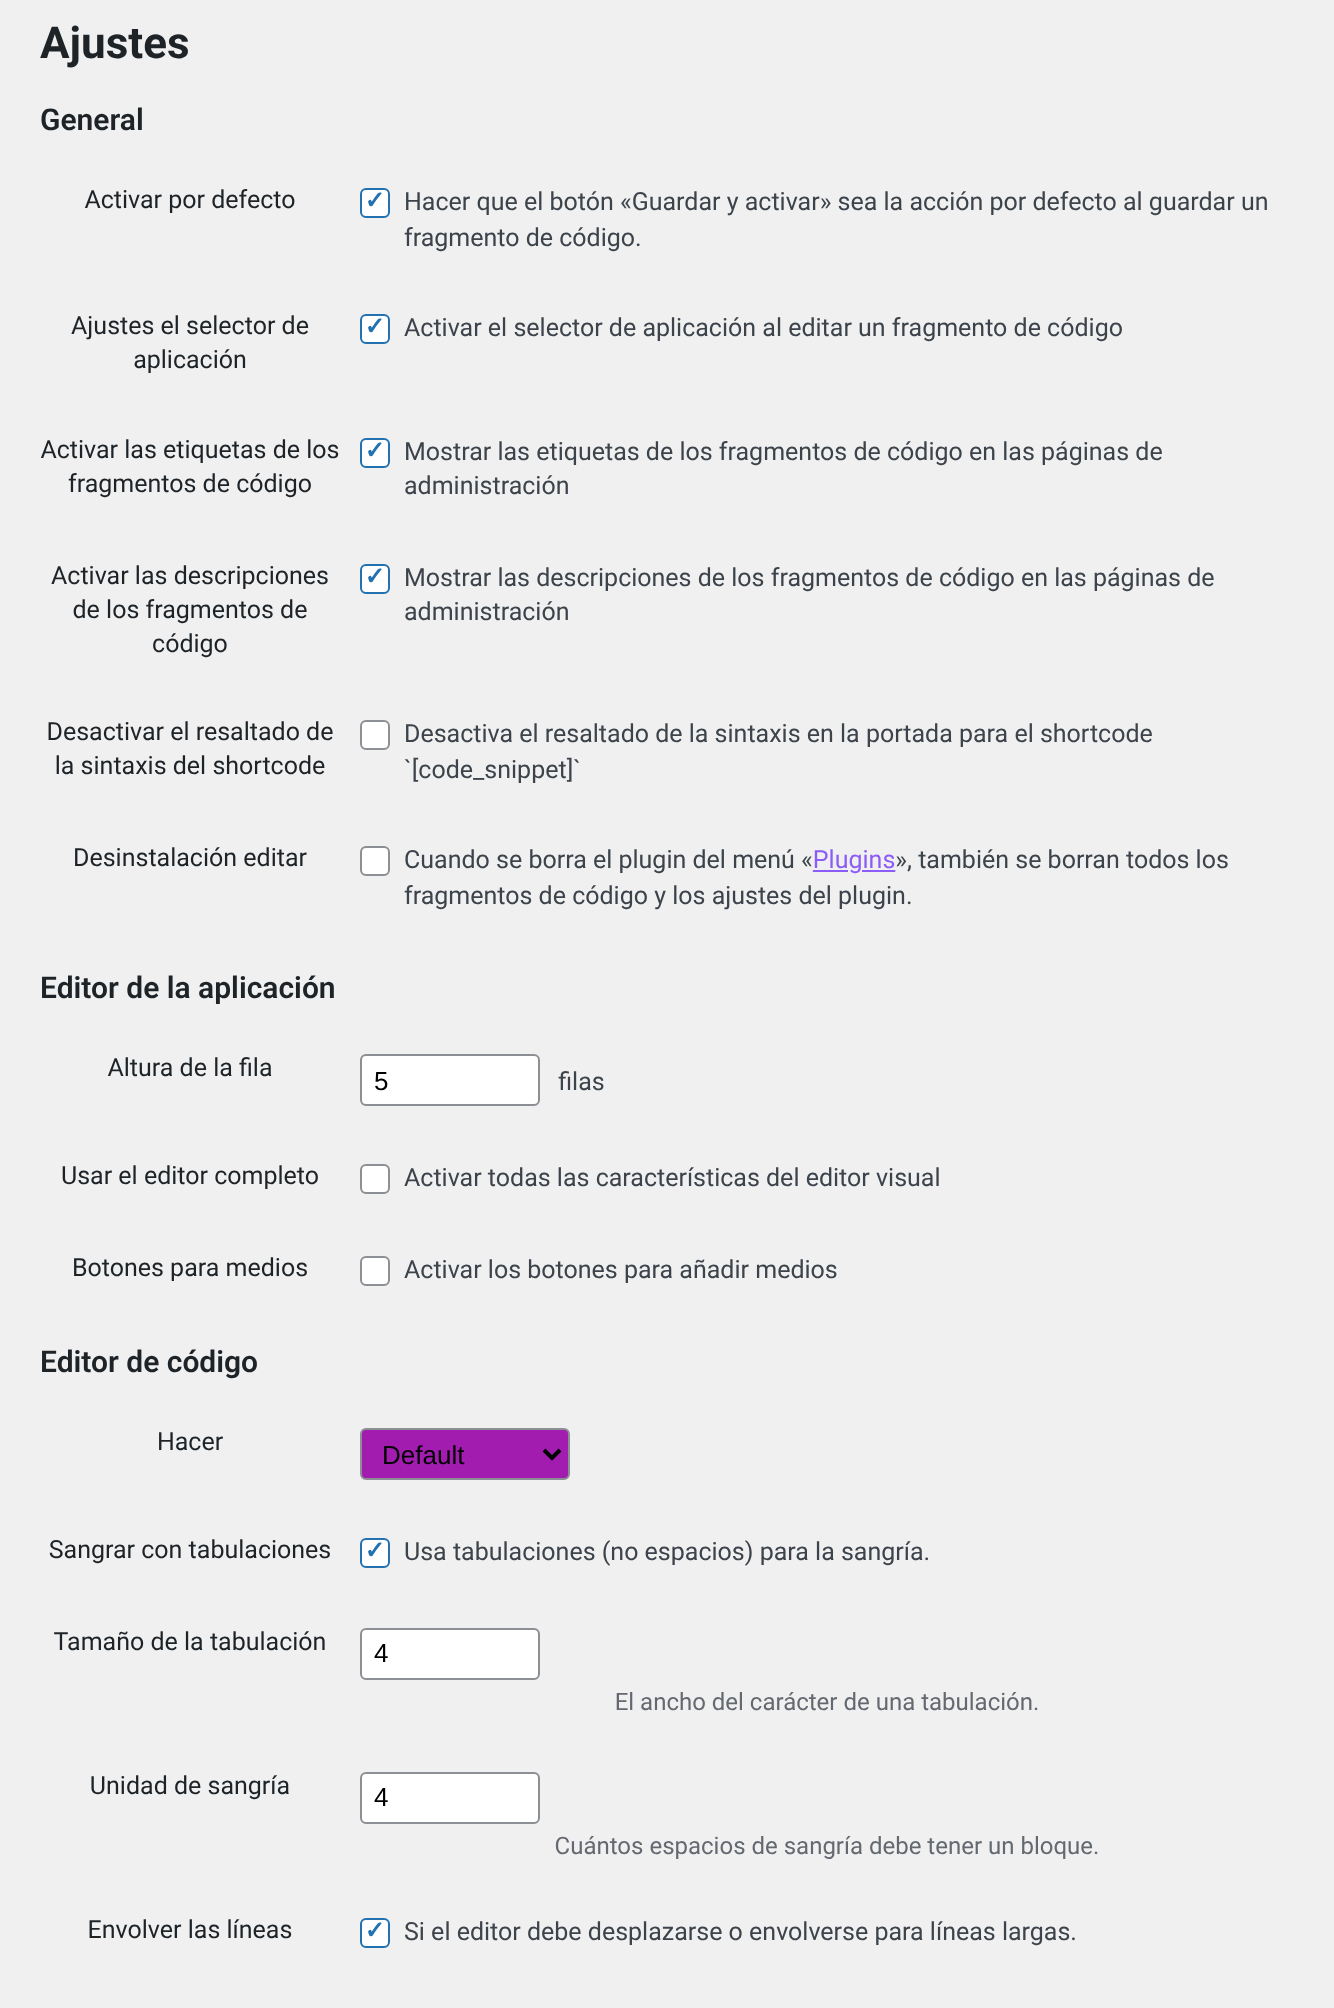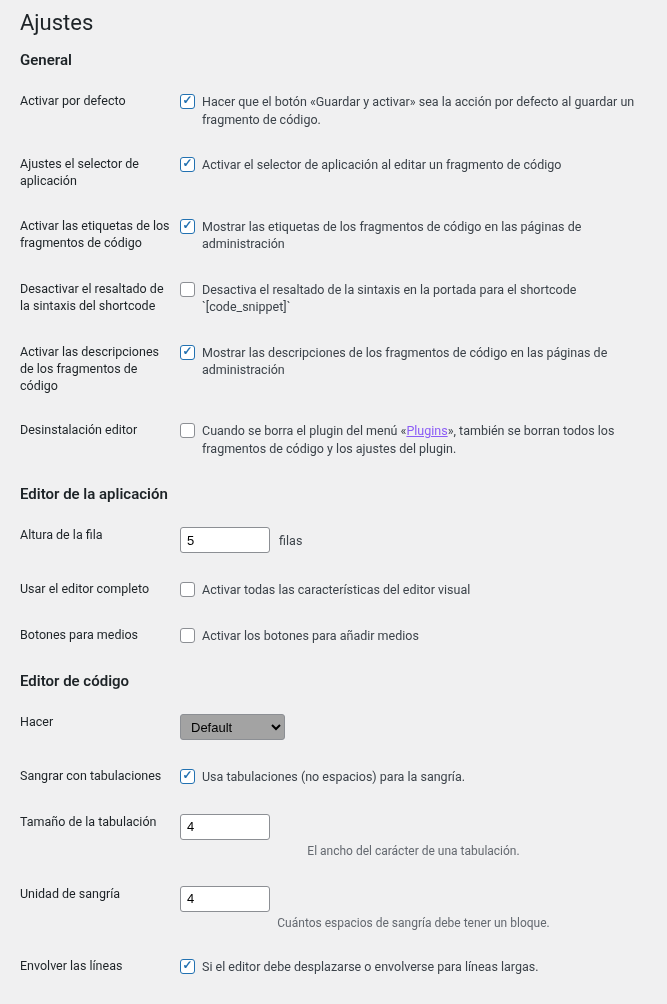--- a/index.html
+++ b/index.html
@@ -9,36 +9,36 @@
   color: #1d2327;
   background: #f0f0f1;
   width: 667px;
 }
 .wrap {
   padding: 10px 20px 20px 20px;
   background: #f0f0f1;
 }
 h1 {
   font-size: 22px;
-  font-weight: 400;
+  font-weight: 700;
   margin-bottom: 16px;
   color: #1d2327;
 }
 h2.section {
   font-size: 15px;
   font-weight: 600;
   margin: 14px 0 10px 0;
   color: #1d2327;
 }
 table.form-table {
   width: 100%;
   border-collapse: collapse;
 }
 table.form-table th {
-  text-align: left;
+  text-align: center;
   vertical-align: top;
   font-weight: 400;
   font-size: 12.5px;
   color: #1d2327;
   width: 160px;
   padding: 14px 10px 14px 0;
   line-height: 1.35;
 }
 table.form-table td {
   vertical-align: top;
@@ -86,21 +86,21 @@
   font-size: 13px;
   background: #fff;
   height: 26px;
 }
 select {
   width: 105px;
   padding: 2px 6px;
   border: 1px solid #8c8f94;
   border-radius: 3px;
   font-size: 13px;
-  background: #a3a3a3;
+  background: #a21caf;
   height: 26px;
 }
 .suffix {
   margin-left: 6px;
   font-size: 12.5px;
 }
 .description {
   margin-top: 4px;
   font-size: 12px;
   color: #646970;
@@ -141,39 +141,39 @@
     <tr>
       <th>Activar las etiquetas de los fragmentos de código</th>
       <td>
         <label class="cb">
           <input type="checkbox" checked="" style="">
           <span>Mostrar las etiquetas de los fragmentos de código en las páginas de administración</span>
         </label>
       </td>
     </tr>
     <tr>
+      <th>Activar las descripciones de los fragmentos de código</th>
+      <td>
+        <label class="cb">
+          <input type="checkbox" checked="" style="">
+          <span>Mostrar las descripciones de los fragmentos de código en las páginas de administración</span>
+        </label>
+      </td>
+    </tr>
+    <tr>
       <th>Desactivar el resaltado de la sintaxis del shortcode</th>
       <td>
         <label class="cb">
           <input type="checkbox" style="">
           <span>Desactiva el resaltado de la sintaxis en la portada para el shortcode `[code_snippet]`</span>
         </label>
       </td>
     </tr>
     <tr>
-      <th>Activar las descripciones de los fragmentos de código</th>
-      <td>
-        <label class="cb">
-          <input type="checkbox" checked="" style="">
-          <span>Mostrar las descripciones de los fragmentos de código en las páginas de administración</span>
-        </label>
-      </td>
-    </tr>
-    <tr>
-      <th>Desinstalación editor</th>
+      <th>Desinstalación editar</th>
       <td>
         <label class="cb">
           <input type="checkbox" style="">
           <span><span>Cuando se borra el plugin del menú «</span><a href="#" class="link">Plugins</a><span>», también se borran todos los fragmentos de código y los ajustes del plugin.</span></span>
         </label>
       </td>
     </tr>
   </tbody>
     </table>
 

